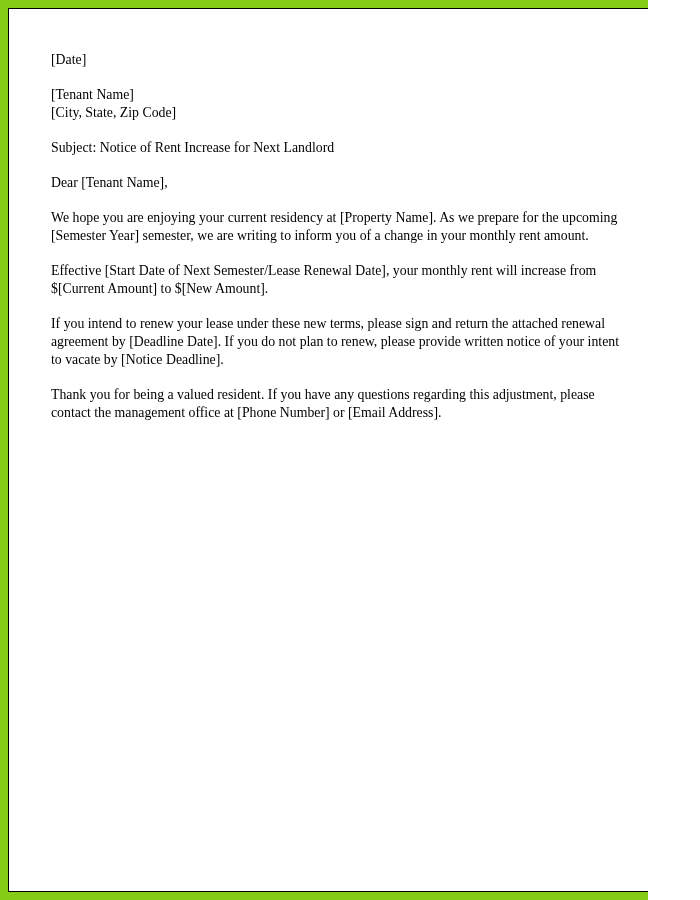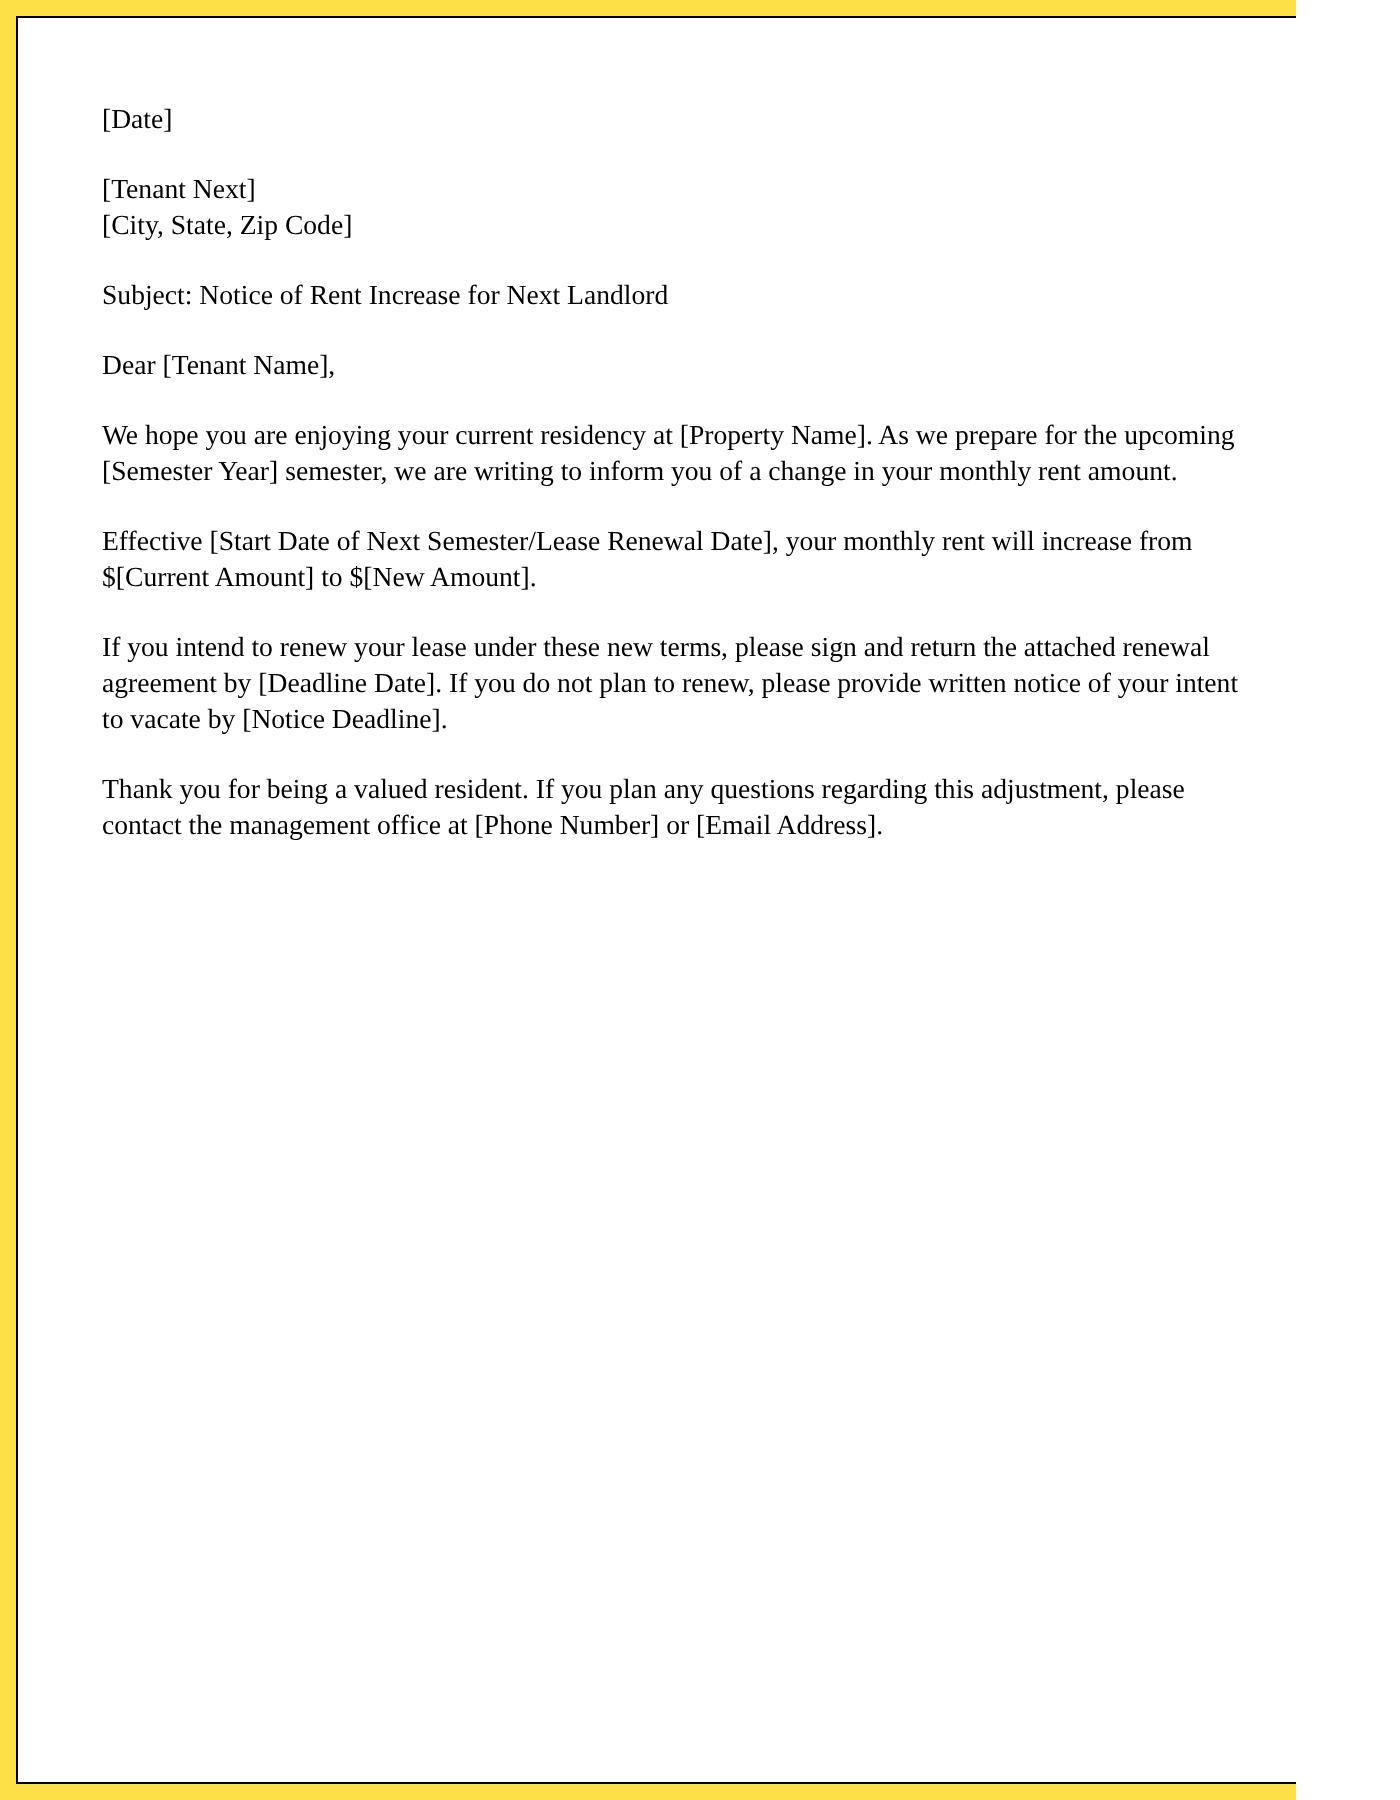--- a/index.html
+++ b/index.html
@@ -7,21 +7,21 @@
     padding: 0;
     background: #ffffff;
     width: 700px;
     height: 900px;
     font-family: "Liberation Serif", "DejaVu Serif", serif;
   }
   .canvas {
     position: relative;
     width: 648px;
     height: 900px;
-    background: #fde047;
+    background: #84cc16;
     overflow: hidden;
   }
   .page {
     position: absolute;
     left: 8px;
     top: 8px;
     width: 664px;
     height: 884px;
     box-sizing: border-box;
     border: 1px solid #000000;
@@ -46,35 +46,35 @@
 <body>
 
 <div class="canvas">
   <div class="page">
 
     <div class="block">
       <p class="line">[Date]</p>
     </div>
 
     <div class="block">
-      <p class="line">[Tenant Next]</p>
+      <p class="line">[Tenant Name]</p>
       <p class="line">[City, State, Zip Code]</p>
     </div>
 
     <div class="block">
       <p class="line">Subject: Notice of Rent Increase for Next Landlord</p>
     </div>
 
     <div class="block">
       <p class="line">Dear [Tenant Name],</p>
     </div>
 
     <p class="para">We hope you are enjoying your current residency at [Property Name]. As we prepare for the upcoming [Semester Year] semester, we are writing to inform you of a change in your monthly rent amount.</p>
     <p class="para">Effective [Start Date of Next Semester/Lease Renewal Date], your monthly rent will increase from $[Current Amount] to $[New Amount].</p>
     <p class="para">If you intend to renew your lease under these new terms, please sign and return the attached renewal agreement by [Deadline Date]. If you do not plan to renew, please provide written notice of your intent to vacate by [Notice Deadline].</p>
-    <p class="para">Thank you for being a valued resident. If you plan any questions regarding this adjustment, please contact the management office at [Phone Number] or [Email Address].</p>
+    <p class="para">Thank you for being a valued resident. If you have any questions regarding this adjustment, please contact the management office at [Phone Number] or [Email Address].</p>
 
 
     <div class="block">
     </div>
 
   </div>
 </div>
 
 </body></html>

